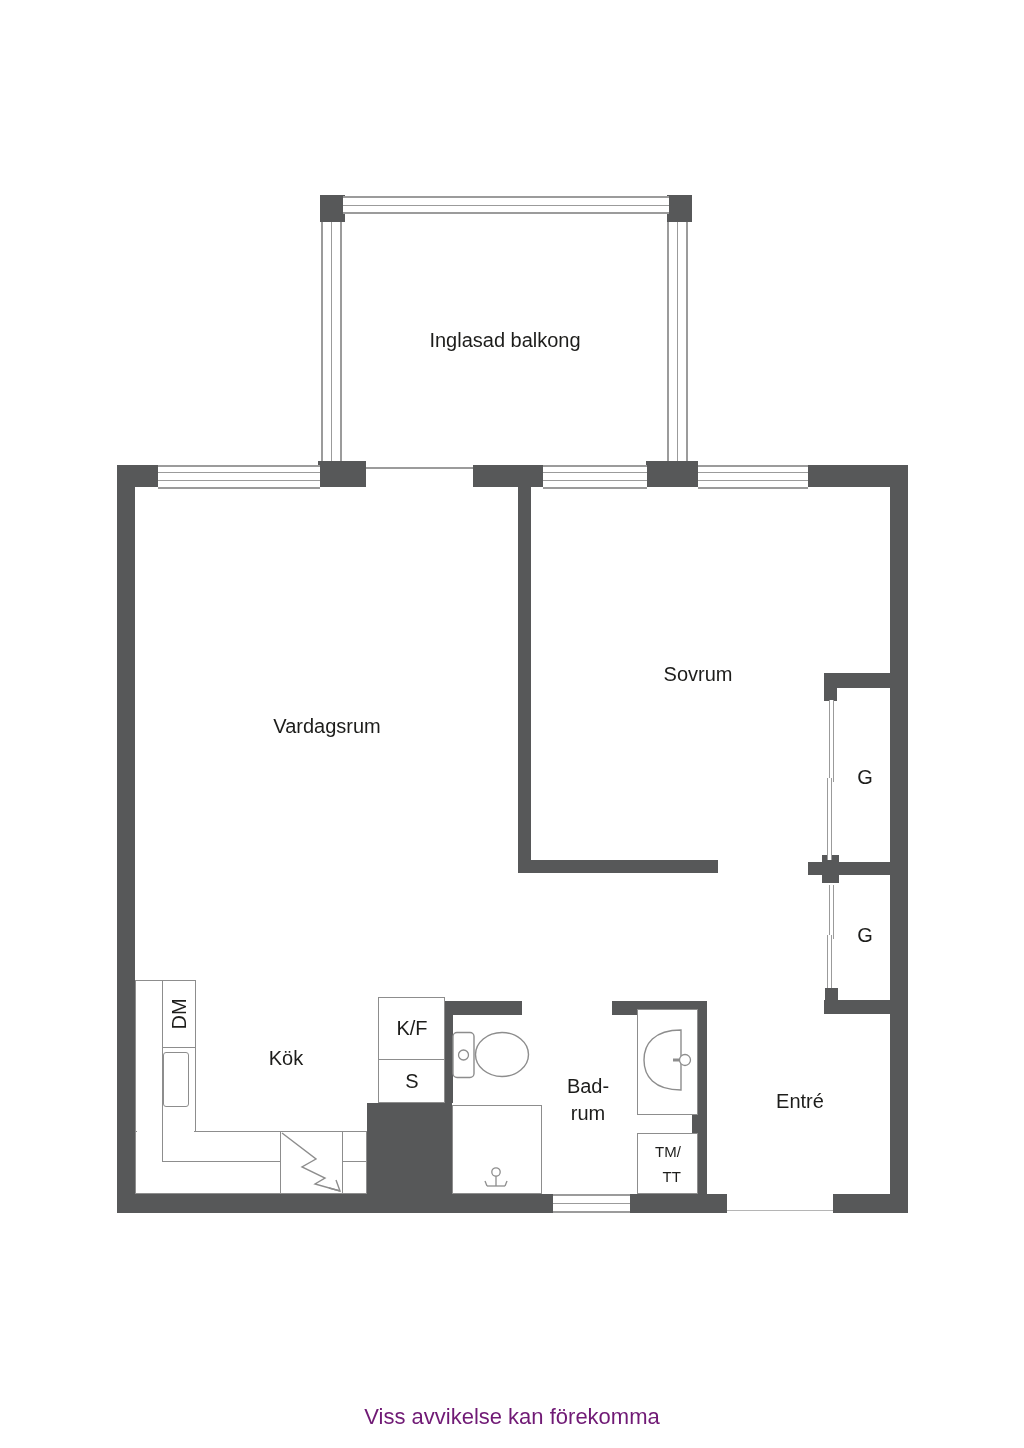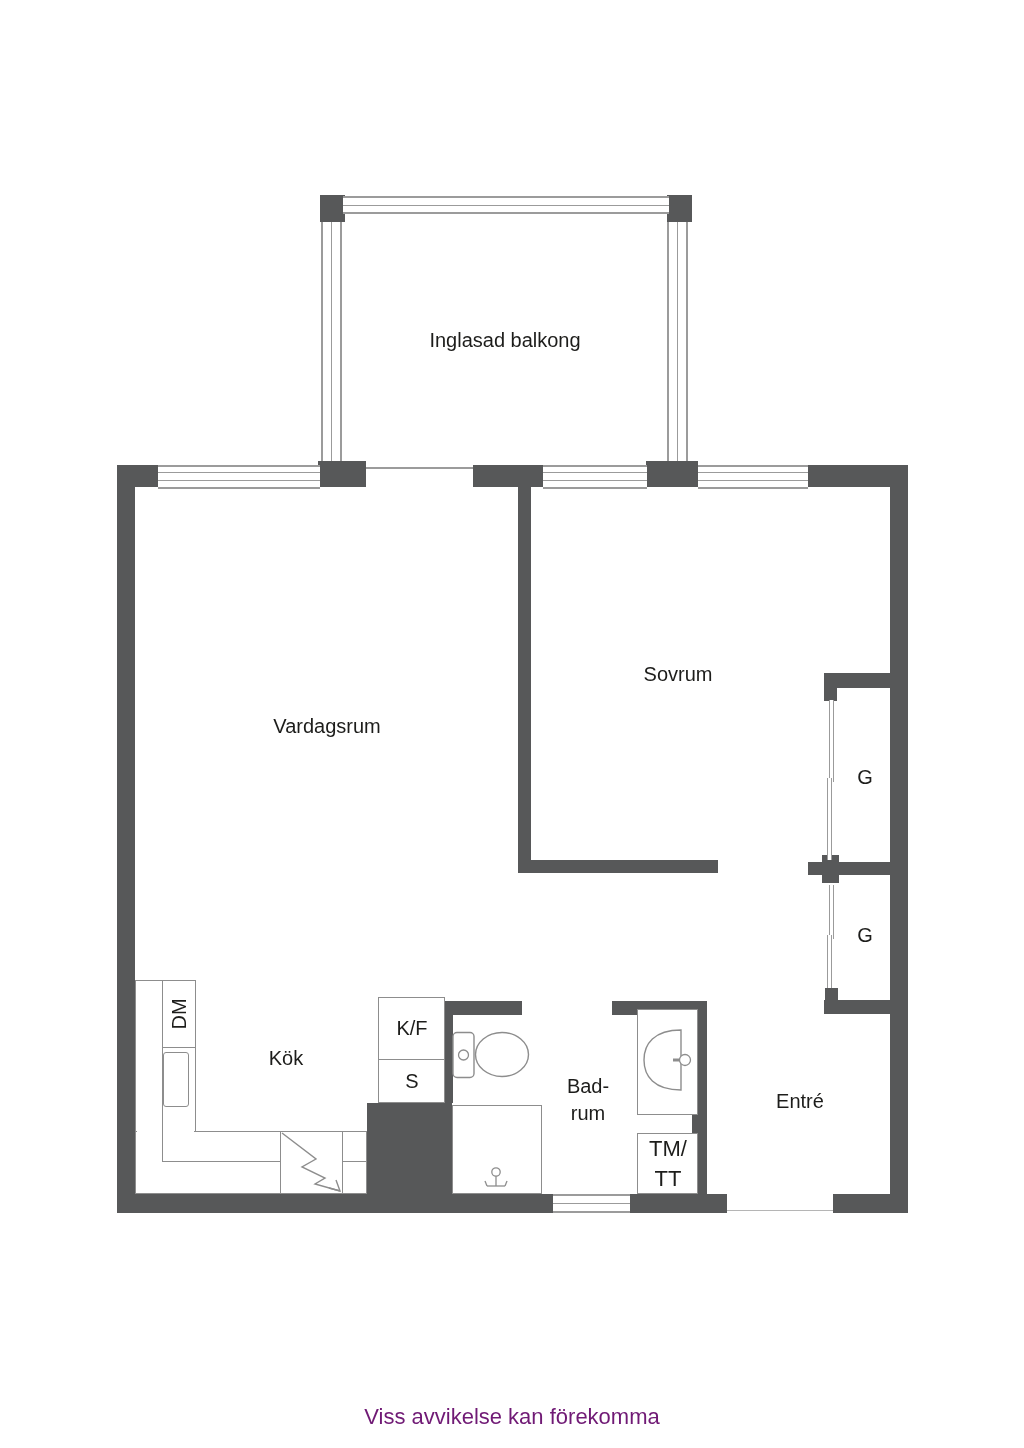--- a/index.html
+++ b/index.html
@@ -131,23 +131,23 @@
     <rect x="2" y="2.5" width="21" height="45" rx="4" fill="#fff" stroke="#8d8d8d" stroke-width="1.4"></rect>
     <circle cx="12.5" cy="25" r="5" fill="none" stroke="#8d8d8d" stroke-width="1.3"></circle>
   </svg>
   <div class="box" style="left:637px;top:1009px;width:61px;height:106px;"></div>
   <svg style="left:637px;top:1009px;" width="61" height="106" viewBox="0 0 61 106">
     <path d="M44,21 C17,21 7,35 7,51 C7,67 17,81 44,81 Z" fill="none" stroke="#8d8d8d" stroke-width="1.4"></path>
     <line x1="36" y1="51" x2="52" y2="51" stroke="#8d8d8d" stroke-width="3"></line>
     <circle cx="48" cy="51" r="5.5" fill="#fff" stroke="#8d8d8d" stroke-width="1.3"></circle>
   </svg>
   <div class="box" style="left:637px;top:1133px;width:61px;height:61px;"></div>
-  <div class="lbl" style="left:668px;top:1164px;font-size:22px;line-height:30px;">TM/
+  <div class="lbl" style="left:668px;top:1164px;font-size:15px;line-height:25px;text-align:right;">TM/
 TT</div>
   <div class="lbl" style="left:588px;top:1100px;line-height:27px;">Bad-
 rum</div>
 
   <div class="lbl" style="left:327px;top:718px;margin-top:8px;">Vardagsrum</div>
-  <div class="lbl" style="left:678px;top:674px;">Sovrum</div>
+  <div class="lbl" style="left:698px;top:674px;">Sovrum</div>
   <div class="lbl" style="left:800px;top:1101px;">Entré</div>
 
   <div class="footer">Viss avvikelse kan förekomma</div>
 </div>
 
 </body></html>

